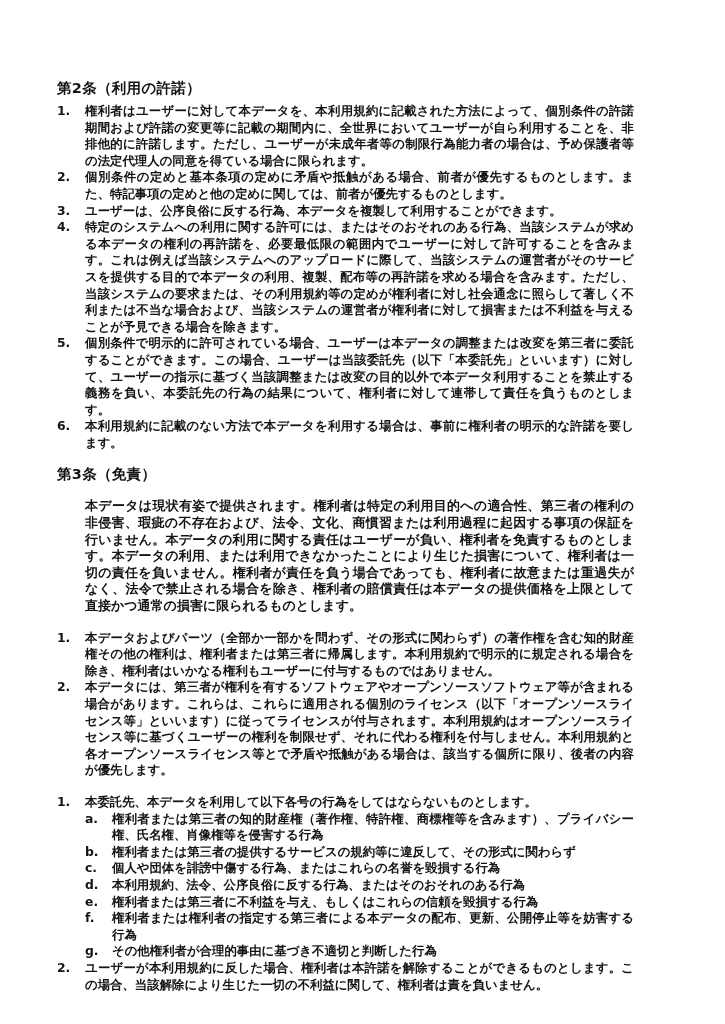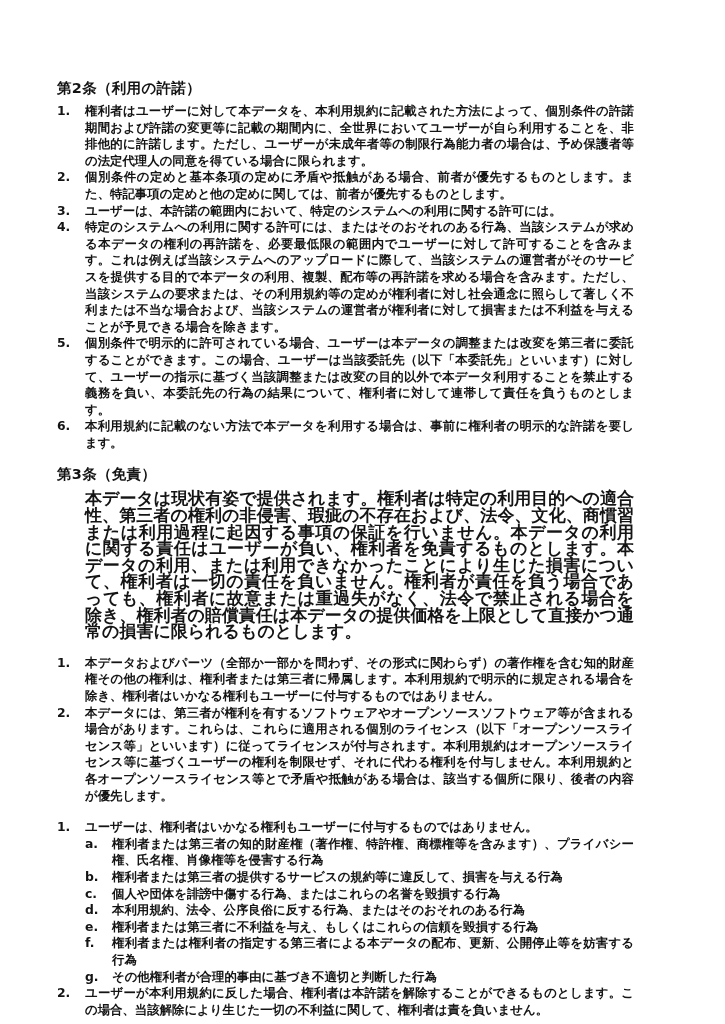--- a/index.html
+++ b/index.html
@@ -40,22 +40,22 @@
     width: 28px;
   }
   .item-text {
     flex: 1 1 auto;
     display: block;
     text-align: justify;
   }
   .sub-items { margin: 0 0 0 28px; padding: 0; }
   .sub-items .item-marker { flex: 0 0 27px; width: 27px; }
   .article-paragraph {
-    margin: 8px 0 0 28px;
-    font-size: 17px;
+    margin: 16px 0 0 28px;
+    font-size: 13px;
     line-height: 16.6px;
     font-weight: 600;
     text-align: justify;
   }
 </style>
 </head>
 <body>
 
 <div class="page">
 
@@ -65,21 +65,21 @@
       <div class="item">
         <span class="item-marker">1.</span>
         <span class="item-text">権利者はユーザーに対して本データを、本利用規約に記載された方法によって、個別条件の許諾期間および許諾の変更等に記載の期間内に、全世界においてユーザーが自ら利用することを、非排他的に許諾します。ただし、ユーザーが未成年者等の制限行為能力者の場合は、予め保護者等の法定代理人の同意を得ている場合に限られます。</span>
       </div>
       <div class="item">
         <span class="item-marker">2.</span>
         <span class="item-text">個別条件の定めと基本条項の定めに矛盾や抵触がある場合、前者が優先するものとします。また、特記事項の定めと他の定めに関しては、前者が優先するものとします。</span>
       </div>
       <div class="item">
         <span class="item-marker">3.</span>
-        <span class="item-text">ユーザーは、本許諾の範囲内において、特定のシステムへの利用に関する許可には。</span>
+        <span class="item-text">ユーザーは、公序良俗に反する行為、本データを複製して利用することができます。</span>
       </div>
       <div class="item">
         <span class="item-marker">4.</span>
         <span class="item-text">特定のシステムへの利用に関する許可には、またはそのおそれのある行為、当該システムが求める本データの権利の再許諾を、必要最低限の範囲内でユーザーに対して許可することを含みます。これは例えば当該システムへのアップロードに際して、当該システムの運営者がそのサービスを提供する目的で本データの利用、複製、配布等の再許諾を求める場合を含みます。ただし、当該システムの要求または、その利用規約等の定めが権利者に対し社会通念に照らして著しく不利または不当な場合および、当該システムの運営者が権利者に対して損害または不利益を与えることが予見できる場合を除きます。</span>
       </div>
       <div class="item">
         <span class="item-marker">5.</span>
         <span class="item-text">個別条件で明示的に許可されている場合、ユーザーは本データの調整または改変を第三者に委託することができます。この場合、ユーザーは当該委託先（以下「本委託先」といいます）に対して、ユーザーの指示に基づく当該調整または改変の目的以外で本データ利用することを禁止する義務を負い、本委託先の行為の結果について、権利者に対して連帯して責任を負うものとします。</span>
       </div>
       <div class="item">
@@ -104,30 +104,30 @@
         <span class="item-marker">2.</span>
         <span class="item-text">本データには、第三者が権利を有するソフトウェアやオープンソースソフトウェア等が含まれる場合があります。これらは、これらに適用される個別のライセンス（以下「オープンソースライセンス等」といいます）に従ってライセンスが付与されます。本利用規約はオープンソースライセンス等に基づくユーザーの権利を制限せず、それに代わる権利を付与しません。本利用規約と各オープンソースライセンス等とで矛盾や抵触がある場合は、該当する個所に限り、後者の内容が優先します。</span>
       </div>
     </div>
   </section>
 
   <section class="article">
     <div class="items">
       <div class="item">
         <span class="item-marker">1.</span>
-        <span class="item-text">ユーザーは、権利者はいかなる権利もユーザーに付与するものではありません。</span>
+        <span class="item-text">本委託先、本データを利用して以下各号の行為をしてはならないものとします。</span>
       </div>
       <div class="sub-items">
         <div class="item">
           <span class="item-marker">a.</span>
           <span class="item-text">権利者または第三者の知的財産権（著作権、特許権、商標権等を含みます）、プライバシー権、氏名権、肖像権等を侵害する行為</span>
         </div>
         <div class="item">
           <span class="item-marker">b.</span>
-          <span class="item-text">権利者または第三者の提供するサービスの規約等に違反して、損害を与える行為</span>
+          <span class="item-text">権利者または第三者の提供するサービスの規約等に違反して、その形式に関わらず</span>
         </div>
         <div class="item">
           <span class="item-marker">c.</span>
           <span class="item-text">個人や団体を誹謗中傷する行為、またはこれらの名誉を毀損する行為</span>
         </div>
         <div class="item">
           <span class="item-marker">d.</span>
           <span class="item-text">本利用規約、法令、公序良俗に反する行為、またはそのおそれのある行為</span>
         </div>
         <div class="item">

